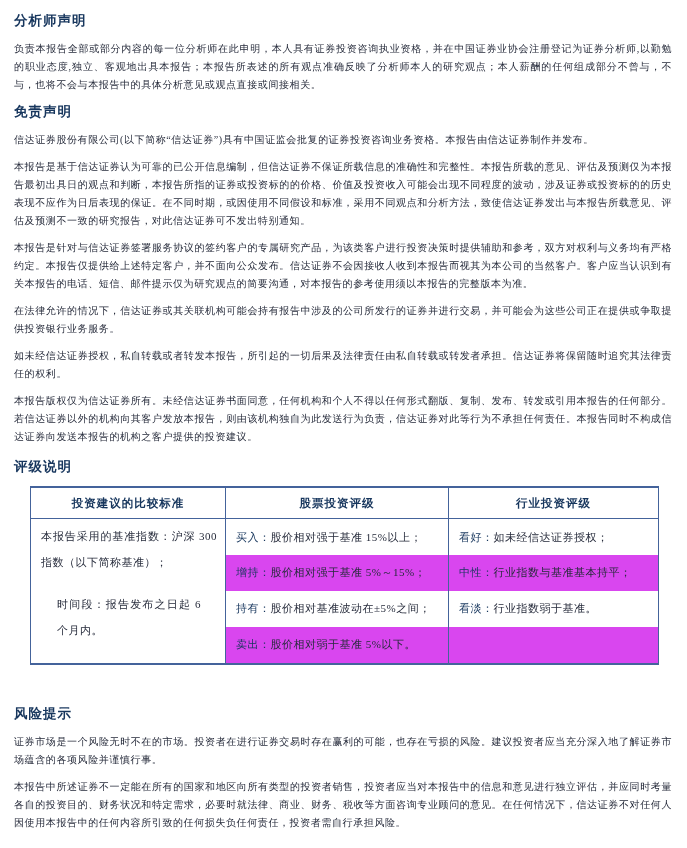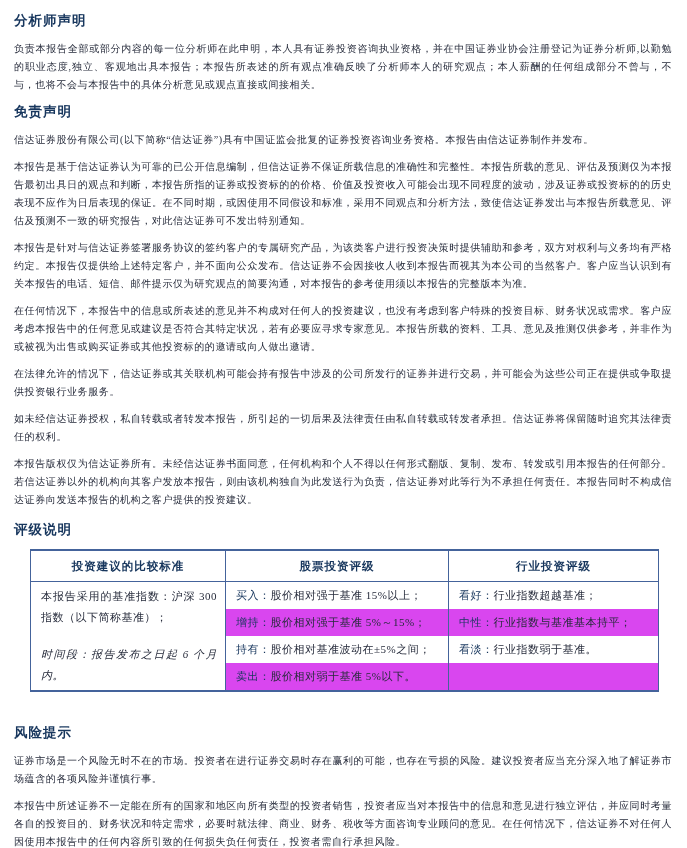--- a/index.html
+++ b/index.html
@@ -11,21 +11,21 @@
   }
   .page { box-sizing: border-box; width: 687px; height: 848px; padding: 12px 15px 0 14px; }
 
   .sec-heading {
     font-family: "Liberation Sans", "DejaVu Sans", sans-serif;
     font-size: 13.5px; font-weight: bold; color: #17365D;
     letter-spacing: 1px; margin: 0 0 10px 0;
   }
   .mt-sec   { }
   .mt-rate  { margin-top: 12px; }
-  .mt-risk  { margin-top: 32px; }
+  .mt-risk  { margin-top: 40px; }
 
   .body-p {
     font-size: 10px; line-height: 18px; letter-spacing: 0.6px;
     text-align: justify; margin: 0 0 9px 0; color: #262b3b;
   }
 
   
   .rating-table {
     width: 628px; margin: 3px 0 0 16px;
     border-collapse: collapse; table-layout: fixed;
@@ -37,41 +37,40 @@
     font-size: 11.5px; font-weight: bold; color: #17365D;
     text-align: center; padding: 8px 4px 7px 4px; letter-spacing: 1px;
     border-bottom: 1px solid #44639B; background: #ffffff;
   }
   .rating-table td {
     font-size: 11px; letter-spacing: 0.5px; color: #262b3b;
     padding: 4px 8px 4px 10px; height: 19px; vertical-align: middle;
   }
   .band { background: #d946ef; }
   .bench-cell { background: #ffffff; vertical-align: middle; padding: 4px 6px 4px 8px; }
-  .bench-cell p { margin: 0 0 16px 0; font-size: 11px; line-height: 21px; letter-spacing: 0.5px; text-align: justify; }
-  .bench-cell p:last-child { margin: 0; font-style: italic; }
+  .bench-cell p { margin: 0 0 16px 0; font-size: 11px; line-height: 26px; letter-spacing: 0.5px; text-align: justify; }
+  .bench-cell p:last-child { margin: 16px; }
   .term { font-weight: normal; color: #17365D; }
   .desc { color: #262b3b; margin-top: 11px; }
 </style>
 </head>
 <body>
 
 <div class="page">
 
   <div>
     <h2 class="sec-heading">分析师声明</h2>
     <p class="body-p">负责本报告全部或部分内容的每一位分析师在此申明，本人具有证券投资咨询执业资格，并在中国证券业协会注册登记为证券分析师,以勤勉的职业态度,独立、客观地出具本报告；本报告所表述的所有观点准确反映了分析师本人的研究观点；本人薪酬的任何组成部分不曾与，不与，也将不会与本报告中的具体分析意见或观点直接或间接相关。</p>
   </div>
 
   <div>
     <h2 class="sec-heading mt-sec">免责声明</h2>
     <p class="body-p">信达证券股份有限公司(以下简称“信达证券”)具有中国证监会批复的证券投资咨询业务资格。本报告由信达证券制作并发布。</p>
     <p class="body-p">本报告是基于信达证券认为可靠的已公开信息编制，但信达证券不保证所载信息的准确性和完整性。本报告所载的意见、评估及预测仅为本报告最初出具日的观点和判断，本报告所指的证券或投资标的的价格、价值及投资收入可能会出现不同程度的波动，涉及证券或投资标的的历史表现不应作为日后表现的保证。在不同时期，或因使用不同假设和标准，采用不同观点和分析方法，致使信达证券发出与本报告所载意见、评估及预测不一致的研究报告，对此信达证券可不发出特别通知。</p>
     <p class="body-p">本报告是针对与信达证券签署服务协议的签约客户的专属研究产品，为该类客户进行投资决策时提供辅助和参考，双方对权利与义务均有严格约定。本报告仅提供给上述特定客户，并不面向公众发布。信达证券不会因接收人收到本报告而视其为本公司的当然客户。客户应当认识到有关本报告的电话、短信、邮件提示仅为研究观点的简要沟通，对本报告的参考使用须以本报告的完整版本为准。</p>
-    <p class="body-p">在任何情况下，本报告中的信息或所表述的意见并不构成对任何人的投资建议，也没有考虑到客户特殊的投资目标、财务状况或需求。客户应考虑本报告中的任何意见或建议是否符合其特定状况，若有必要应寻求专家意见。本报告所载的资料、工具、意见及推测仅供参考，并非作为或被视为出售或购买证券或其他投资标的的邀请或向人做出邀请。</p>
     <p class="body-p">在法律允许的情况下，信达证券或其关联机构可能会持有报告中涉及的公司所发行的证券并进行交易，并可能会为这些公司正在提供或争取提供投资银行业务服务。</p>
     <p class="body-p">如未经信达证券授权，私自转载或者转发本报告，所引起的一切后果及法律责任由私自转载或转发者承担。信达证券将保留随时追究其法律责任的权利。</p>
     <p class="body-p">本报告版权仅为信达证券所有。未经信达证券书面同意，任何机构和个人不得以任何形式翻版、复制、发布、转发或引用本报告的任何部分。若信达证券以外的机构向其客户发放本报告，则由该机构独自为此发送行为负责，信达证券对此等行为不承担任何责任。本报告同时不构成信达证券向发送本报告的机构之客户提供的投资建议。</p>
   </div>
 
   <div>
     <h2 class="sec-heading mt-rate">评级说明</h2>
 
     <table class="rating-table">
       <colgroup>
@@ -89,21 +88,21 @@
       <tbody>
         <tr>
           <td class="bench-cell" rowspan="4">
             <p>本报告采用的基准指数：沪深 300 指数（以下简称基准）；</p>
             <p>时间段：报告发布之日起 6 个月内。</p>
           </td>
           <td>
             <span class="term">买入：</span><span class="desc">股价相对强于基准 15%以上；</span>
           </td>
           <td>
-            <span class="term">看好：</span><span class="desc">行业指数超越基准；</span>
+            <span class="term">看好：</span><span class="desc">如未经信达证券授权；</span>
           </td>
         </tr>
         <tr class="band">
           <td>
             <span class="term">增持：</span><span class="desc">股价相对强于基准 5%～15%；</span>
           </td>
           <td>
             <span class="term">中性：</span><span class="desc">行业指数与基准基本持平；</span>
           </td>
         </tr>

